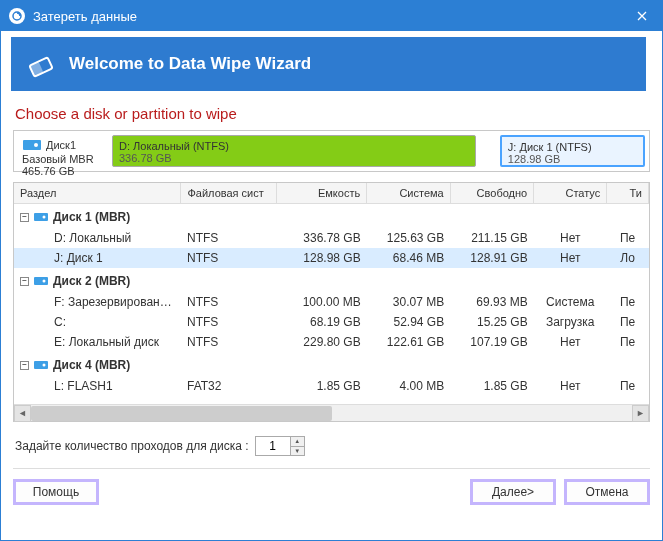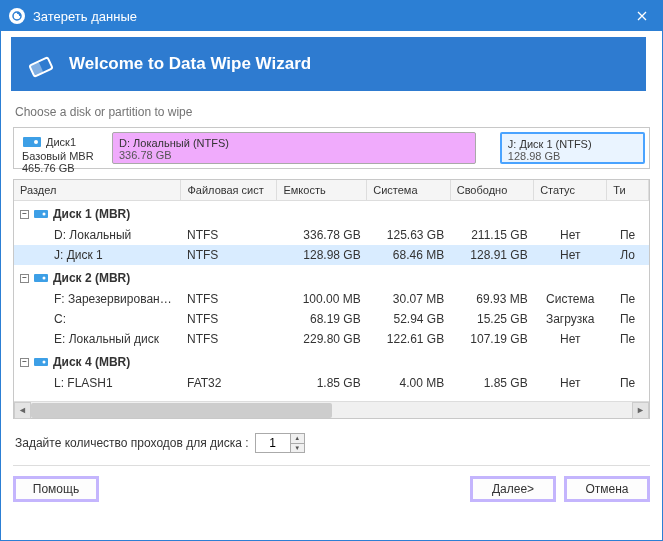--- a/index.html
+++ b/index.html
@@ -6,37 +6,37 @@
 body { background: #fff; width: 663px; height: 541px; overflow: hidden; border: 1px solid #2c7fd4; }
 .titlebar { background: #2c7fd4; height: 30px; display: flex; align-items: center; padding: 0 8px; color: #fff; font-size: 13px; }
 .titlebar .tb-icon { width: 16px; height: 16px; margin-right: 8px; background: #fff; border-radius: 50%; display: flex; align-items: center; justify-content: center; }
 .titlebar .tb-icon svg { width: 10px; height: 10px; }
 .titlebar .tb-title { flex: 1; }
 .titlebar .tb-close { width: 40px; height: 30px; display: flex; align-items: center; justify-content: center; cursor: pointer; margin: 0 -8px 0 0; }
 .header { background: #2e7bd0; height: 54px; margin: 6px 16px 0 10px; display: flex; align-items: center; color: #fff; padding: 0 14px; }
 .header .hd-icon { width: 34px; height: 34px; margin-right: 10px; }
 .header .hd-title { font-size: 17px; font-weight: 600; }
 .content { padding: 8px 12px 0 12px; }
-.instr { font-size: 12px; color: #737373; margin: 6px 0 8px 2px; }
+.instr { font-size: 15px; color: #b91c1c; margin: 6px 0 8px 2px; }
 .diskbar { border: 1px solid #c8c8c8; height: 42px; display: flex; padding: 4px; gap: 4px; }
 .diskinfo { width: 90px; display: flex; flex-direction: column; align-items: flex-start; font-size: 11px; color: #333; padding: 2px 4px; }
 .diskinfo .di-top { display: flex; align-items: center; gap: 4px; }
 .diskinfo .di-icon { width: 20px; height: 16px; }
-.partbox { flex: 1; border: 1px solid #a9a9a9; border-radius: 2px; background: #f0abfc; display: flex; flex-direction: column; padding: 2px; font-size: 11px; color: #333; position: relative; }
+.partbox { flex: 1; border: 1px solid #a9a9a9; border-radius: 2px; background: #84cc16; display: flex; flex-direction: column; padding: 2px; font-size: 11px; color: #333; position: relative; }
 .partbox.sel { border: 2px solid #4aa3ff; background: #eaf4ff; }
 .partbox .pb-bar { height: 10px; border-radius: 2px; margin-bottom: 2px; }
 .partbox .pb-bar.blue { background: linear-gradient(#58b4f3,#3d9fe6); }
 .partbox .pb-bar.green { background: linear-gradient(#7ed957,#5fc23a); }
 .partbox .pb-label { font-weight: 400; padding-left: 4px; }
 .partbox .pb-size { padding-left: 4px; color: #555; }
 .table-wrap { border: 1px solid #c8c8c8; margin-top: 10px; height: 240px; display: flex; flex-direction: column; }
 .table-scroll { flex: 1; overflow: hidden; }
 table { border-collapse: collapse; width: 100%; font-size: 12px; table-layout: fixed; }
 thead th { background: #f5f5f5; border-right: 1px solid #ddd; border-bottom: 1px solid #ddd; padding: 4px 6px; text-align: left; font-weight: 400; color: #333; font-size: 11px; white-space: nowrap; overflow: hidden; }
-thead th.r { text-align: left; }
+thead th.r { text-align: right; }
 tbody td { padding: 3px 6px; color: #333; white-space: nowrap; overflow: hidden; text-overflow: ellipsis; }
 tbody td.r { text-align: right; }
 tbody td.c { text-align: center; }
 .disk-row td { font-weight: 700; background: #fff; padding: 4px 6px; }
 .disk-row .exp { display: inline-flex; align-items: center; gap: 4px; }
 .disk-row .exp-icon { width: 9px; height: 9px; border: 1px solid #888; display: inline-flex; align-items: center; justify-content: center; font-size: 8px; line-height: 1; background: #fff; color: #555; }
 .disk-row .drv-icon { width: 16px; height: 12px; display: inline-block; }
 .part-row td:first-child { padding-left: 40px; }
 .part-row.sel td { background: #d9ecff; }
 .hscroll { height: 17px; background: #f0f0f0; border-top: 1px solid #ddd; display: flex; align-items: center; }

